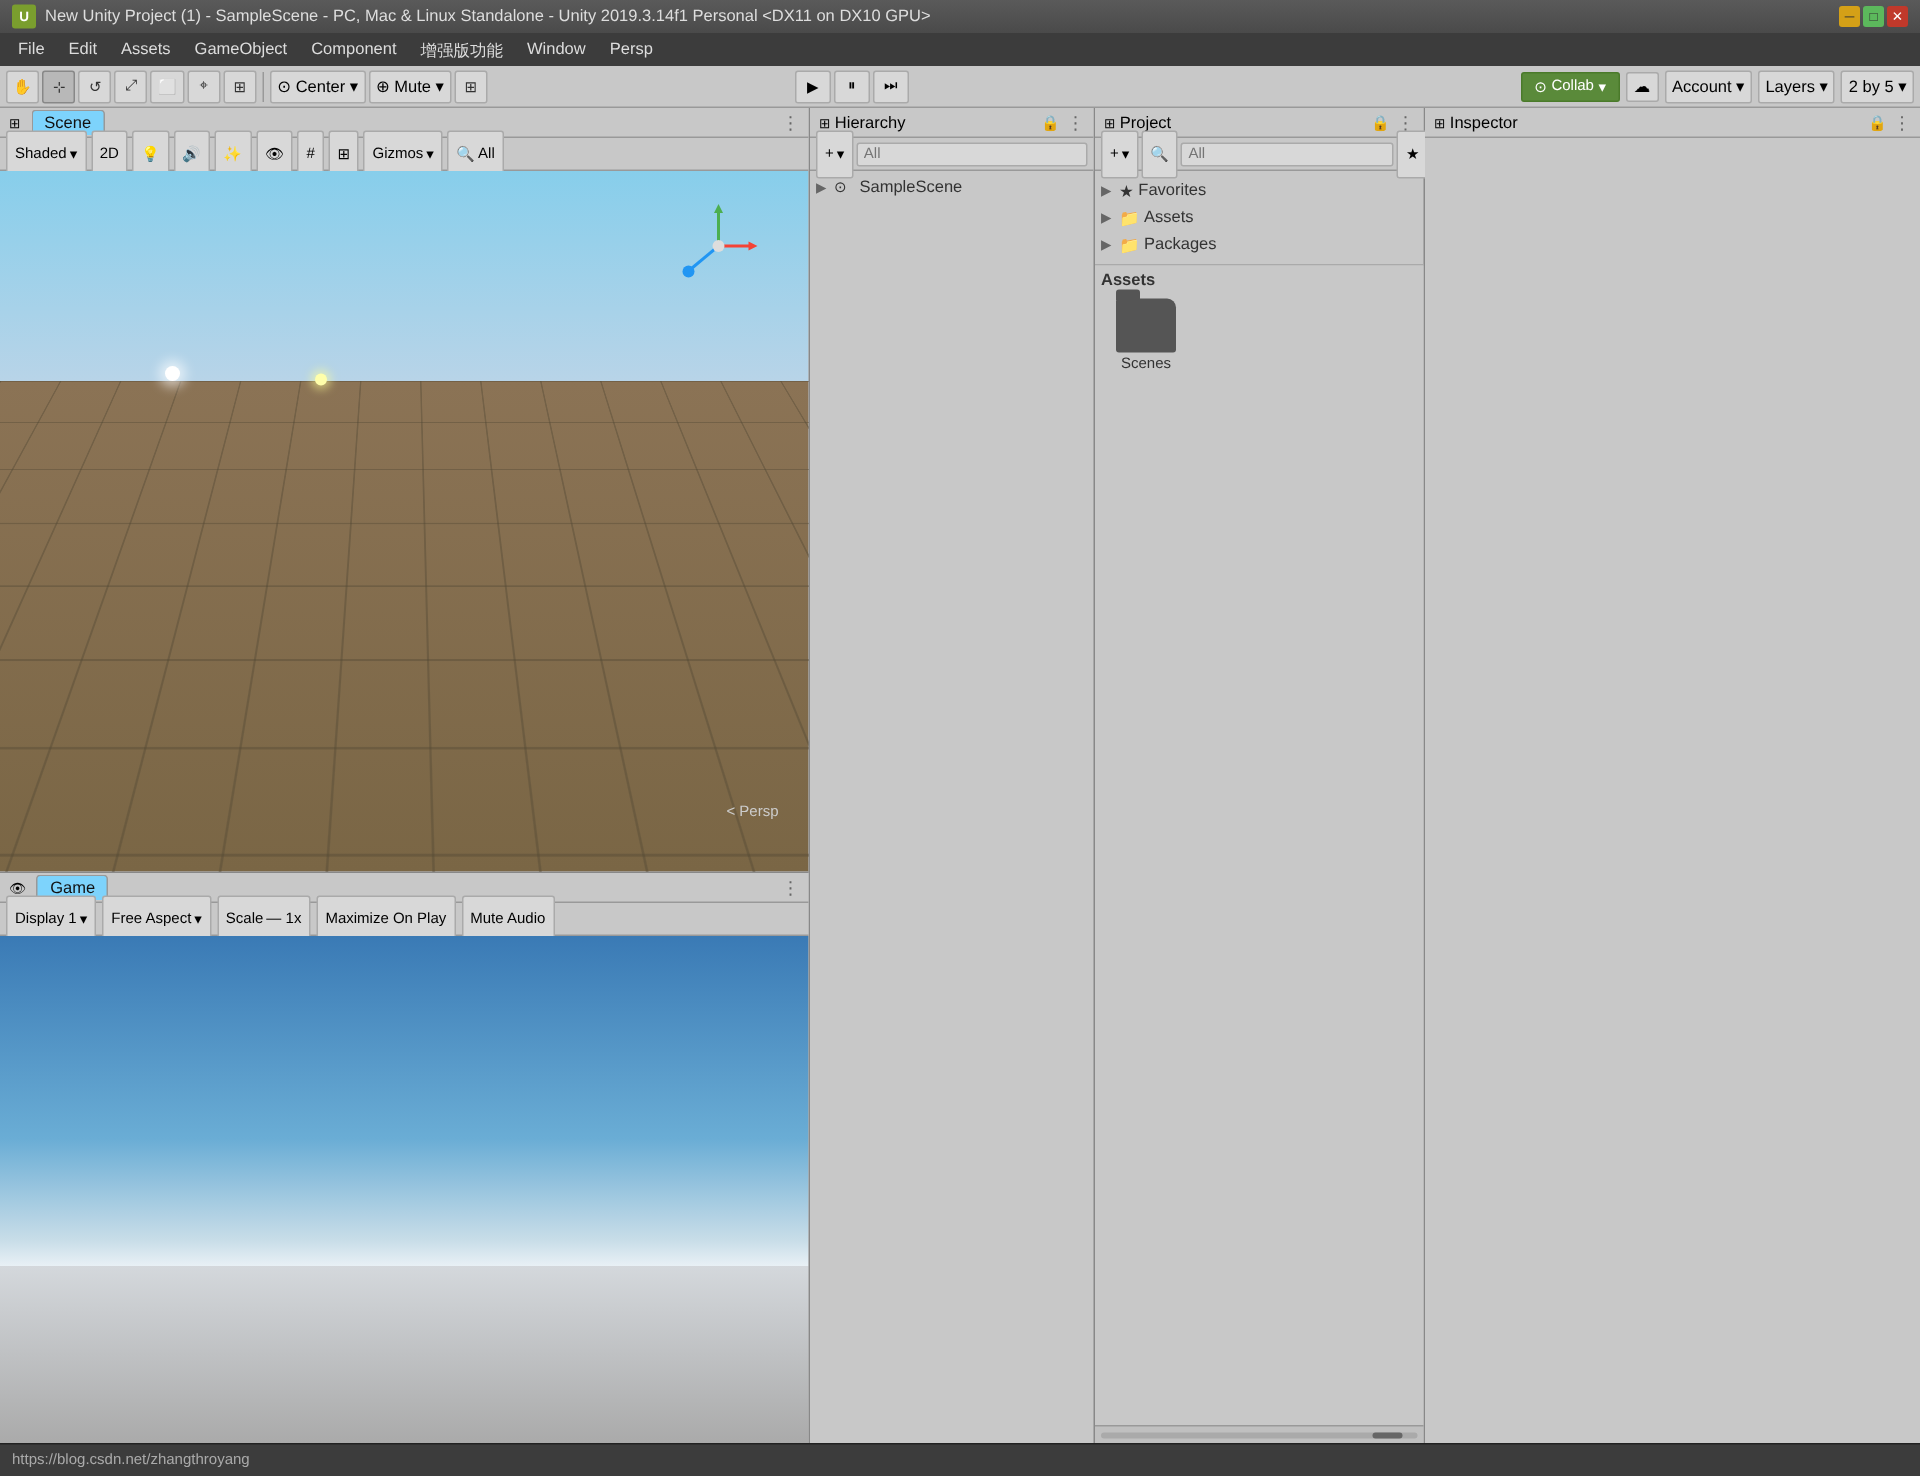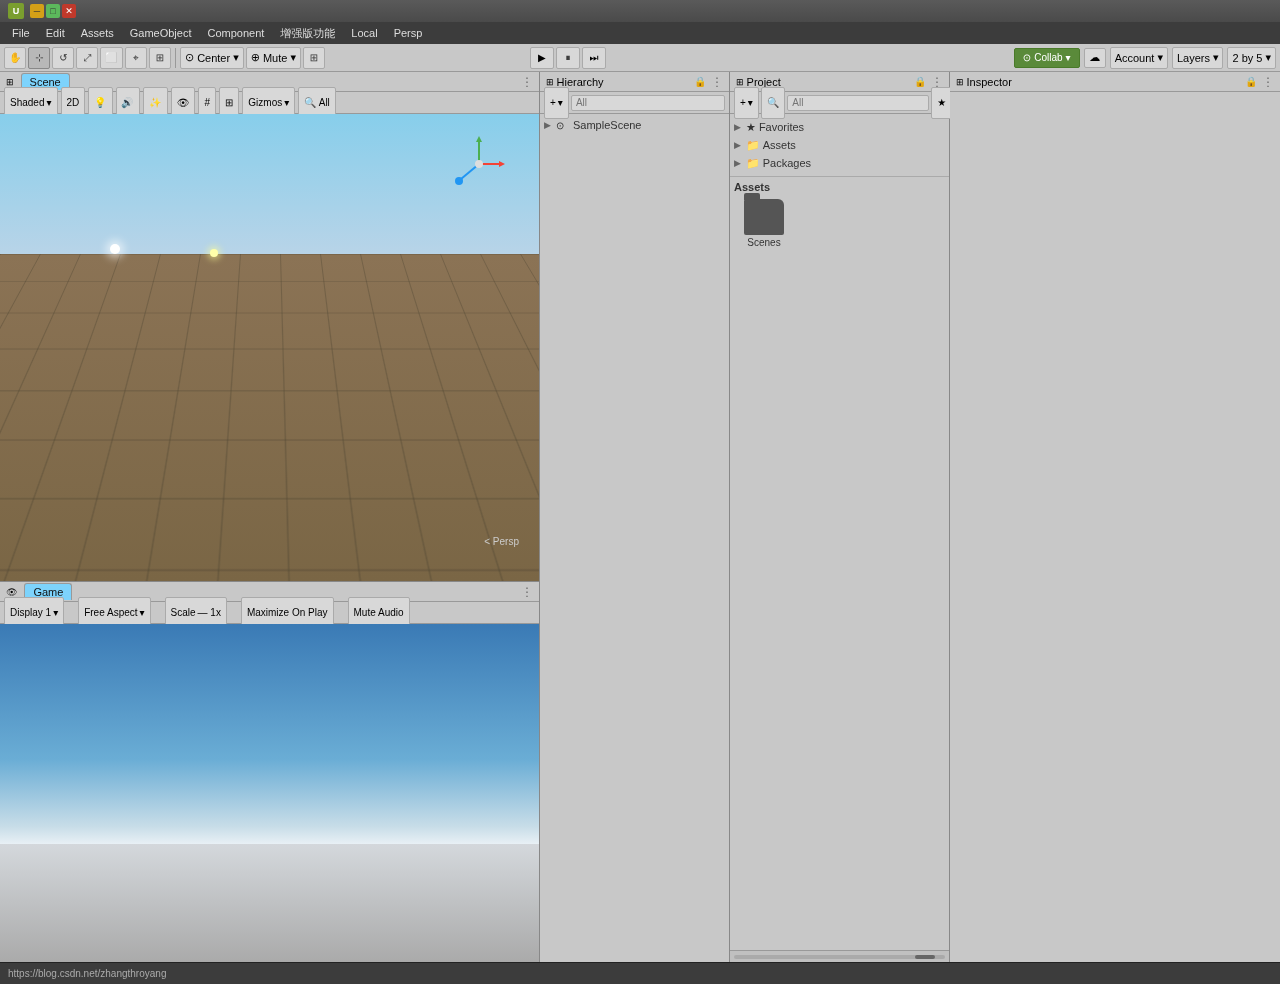--- a/index.html
+++ b/index.html
@@ -247,21 +247,21 @@
       flex: 1;
       display: flex;
       flex-direction: column;
     }
     .game-toolbar {
       background: #c8c8c8;
       height: 22px;
       display: flex;
       align-items: center;
       padding: 0 4px;
-      gap: 14px;
+      gap: 4px;
       border-bottom: 1px solid #999;
     }
     .game-view {
       flex: 1;
       position: relative;
       overflow: hidden;
     }
     .game-bg {
       width: 100%;
       height: 100%;
@@ -494,35 +494,36 @@
       display: flex; align-items: center; gap: 4px;
     }
   </style>
 </head>
 <body>
 
 <div id="title-bar">
   <div class="window-icon">
     <span>U</span>
   </div>
+  <span class="title-text">New Unity Project (1) - SampleScene - PC, Mac &amp; Linux Standalone - Unity 2019.3.14f1 Personal &lt;DX11 on DX10 GPU&gt;</span>
   <div id="window-controls">
     <div class="win-btn minimize">─</div>
     <div class="win-btn maximize">□</div>
     <div class="win-btn close">✕</div>
   </div>
 </div>
 
 <div id="menu-bar">
   <div class="menu-item">File</div>
   <div class="menu-item">Edit</div>
   <div class="menu-item">Assets</div>
   <div class="menu-item">GameObject</div>
   <div class="menu-item">Component</div>
   <div class="menu-item">增强版功能</div>
-  <div class="menu-item">Local</div>
+  <div class="menu-item">Window</div>
   <div class="menu-item">Persp</div>
 </div>
 
 <div id="toolbar">
 
   <div class="toolbar-btn" title="Hand">✋</div>
   <div class="toolbar-btn active" title="Move">⊹</div>
   <div class="toolbar-btn" title="Rotate">↺</div>
   <div class="toolbar-btn" title="Scale">⤢</div>
   <div class="toolbar-btn" title="Rect">⬜</div>

